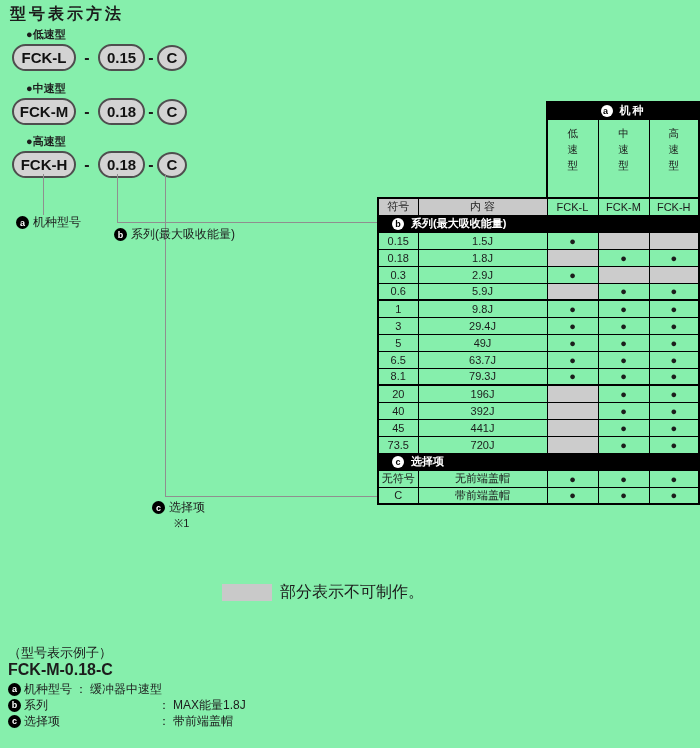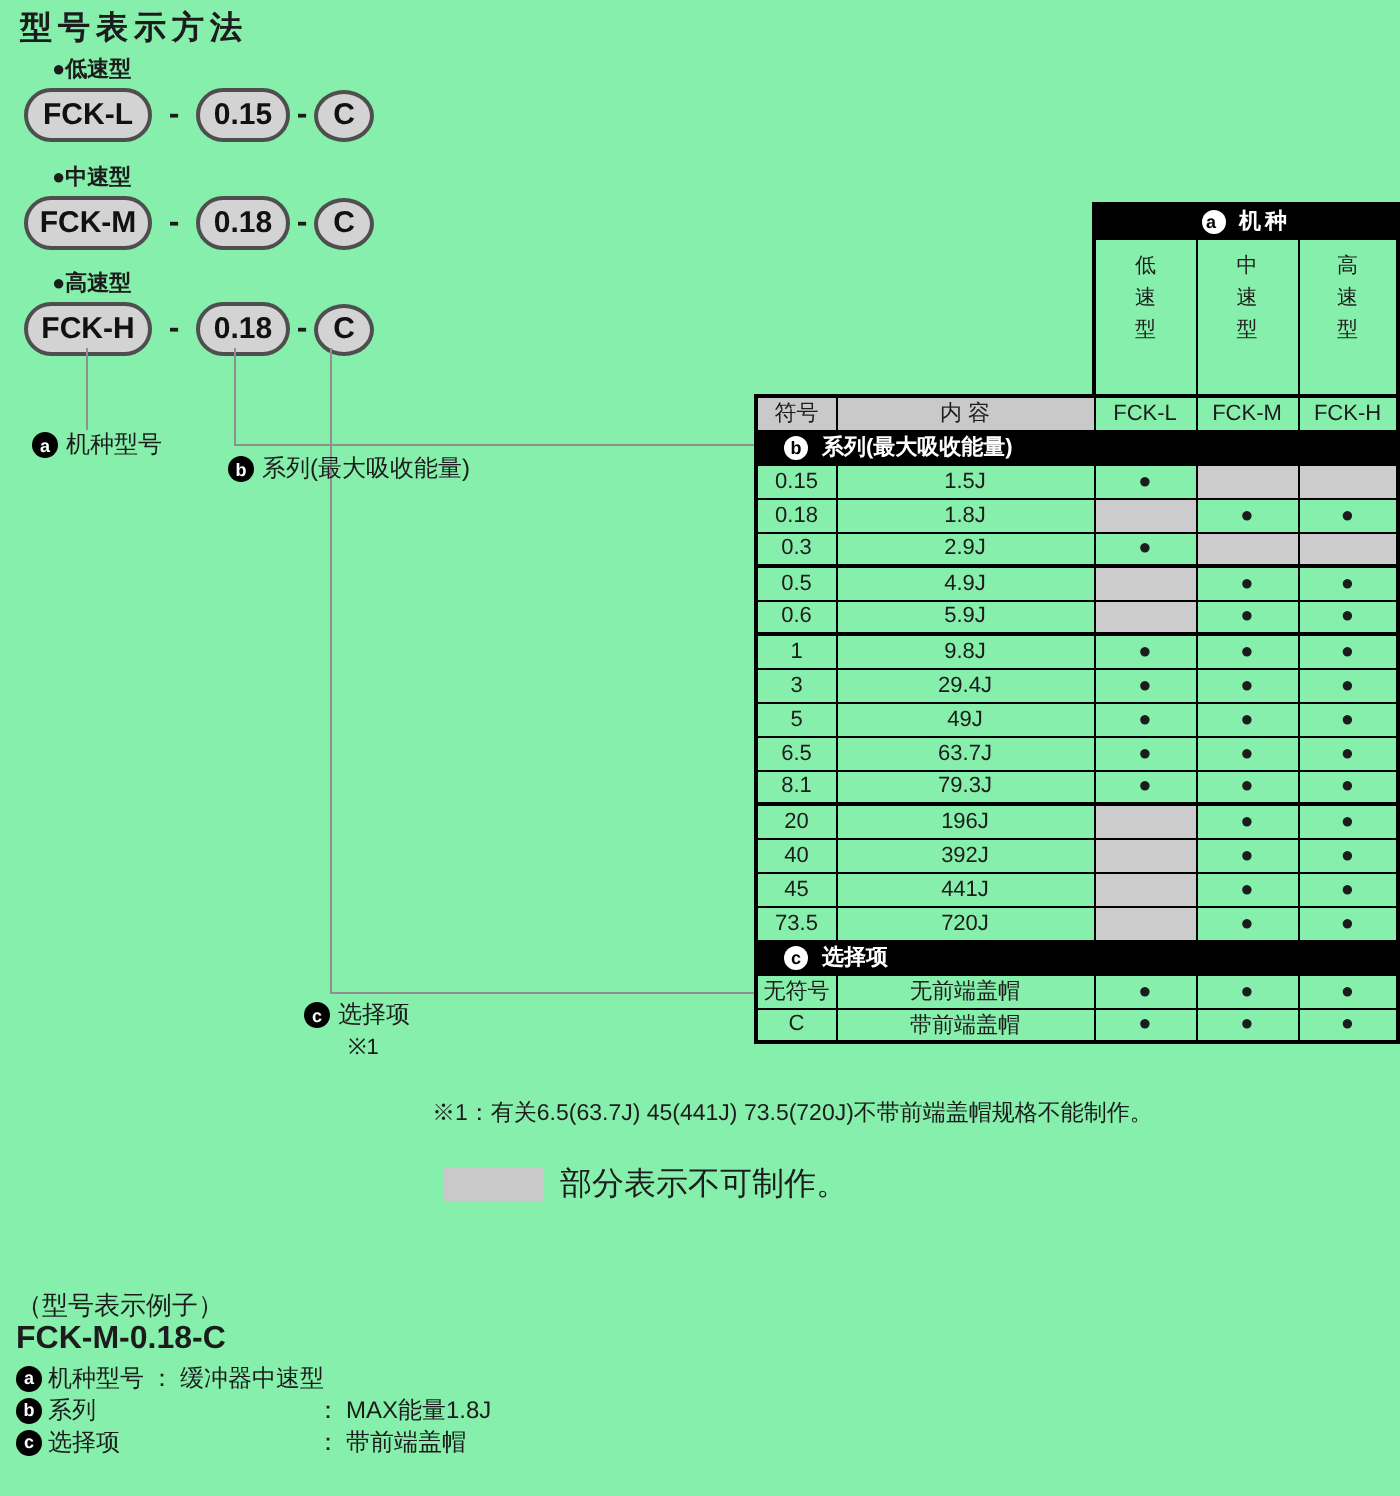--- a/index.html
+++ b/index.html
@@ -199,27 +199,20 @@
           <td class="dot">●</td>
           <td class="dot">●</td>
         </tr>
         <tr>
           <td class="sym">0.3</td>
           <td class="cnt">2.9J</td>
           <td class="dot">●</td>
           <td class="na"></td>
           <td class="na"></td>
         </tr>
-        <tr class="sep-top">
-          <td class="sym">0.5</td>
-          <td class="cnt">4.9J</td>
-          <td class="na"></td>
-          <td class="dot">●</td>
-          <td class="dot">●</td>
-        </tr>
         <tr>
           <td class="sym">0.6</td>
           <td class="cnt">5.9J</td>
           <td class="na"></td>
           <td class="dot">●</td>
           <td class="dot">●</td>
         </tr>
         <tr class="sep-top">
           <td class="sym">1</td>
           <td class="cnt">9.8J</td>
@@ -305,21 +298,20 @@
         <tr>
           <td class="sym">C</td>
           <td class="cnt">带前端盖帽</td>
           <td class="dot">●</td>
           <td class="dot">●</td>
           <td class="dot">●</td>
         </tr>
       </tbody>
   </table>
 
-  <div class="note1">※1：有关6.5(63.7J)  45(441J)  73.5(720J)不带前端盖帽规格不能制作。</div>
   <div class="legendrow">
     <div class="swatch"></div>
     <div class="legendtext">部分表示不可制作。</div>
   </div>
 
   <div class="ex-heading">（型号表示例子）</div>
   <div class="ex-code">FCK-M-0.18-C</div>
 
   <div class="exrow" style="top:682px;">
     <span class="cbadge">a</span>

